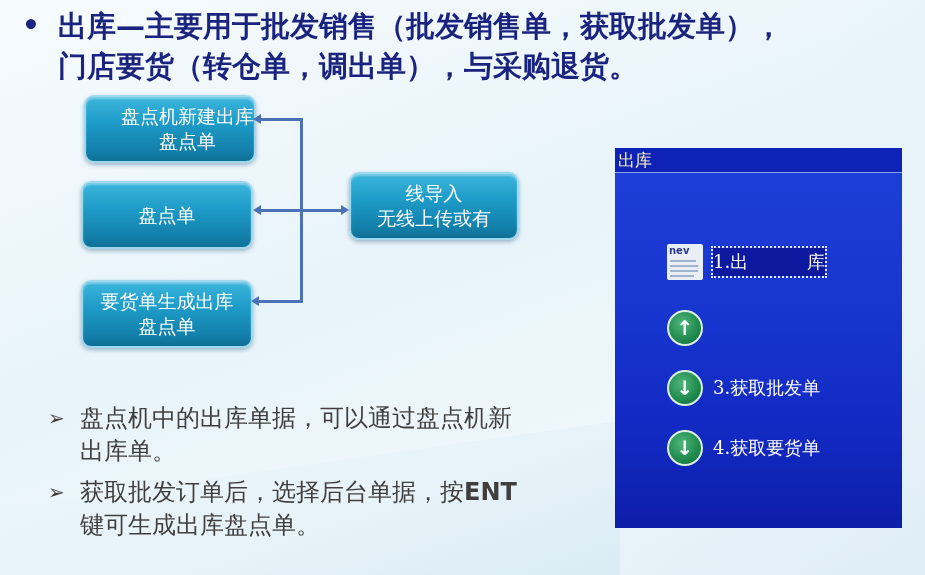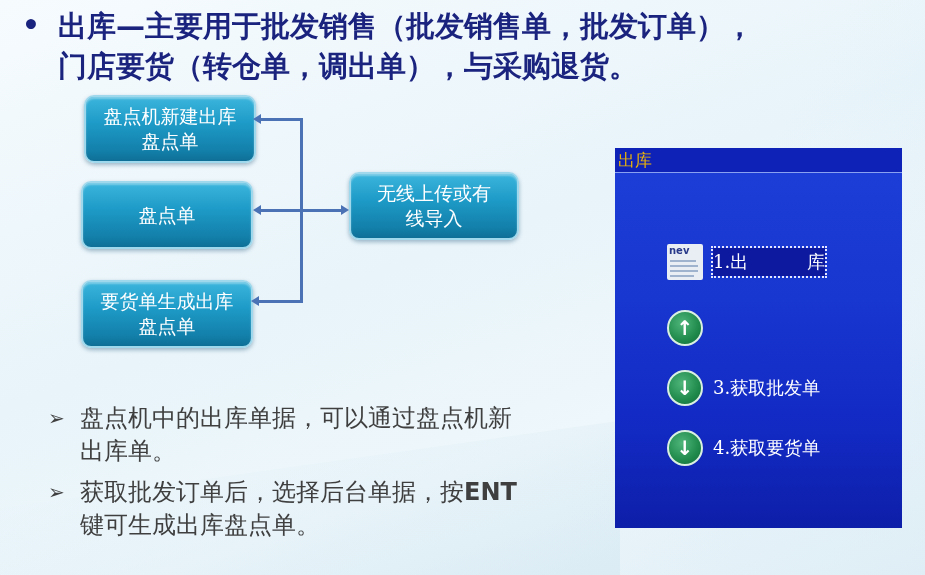--- a/index.html
+++ b/index.html
@@ -54,21 +54,21 @@
   }
   .bullet { position:relative; padding-left:32px; margin-bottom:8px; }
   .bullet .mark { position:absolute; left:0; top:0; font-size:20px; }
   .bullet b { font-family:"DejaVu Sans", sans-serif; font-weight:bold; }
   .device {
     position:absolute; left:615px; top:148px; width:287px; height:380px;
     background: linear-gradient(180deg, #1d3fd8 0%, #1836d0 40%, #1229c2 75%, #0d1ea8 100%);
     overflow:hidden;
   }
   .device-title {
-    height:24px; background:#0f22b8; color:#eab308; font-size:17px; line-height:24px;
+    height:24px; background:#0f22b8; color:#fef9c3; font-size:17px; line-height:24px;
     padding-left:3px; border-bottom:1px solid #8aa0f0;
     font-family: "DejaVu Sans", sans-serif;
   }
   .menu-item {
     position:absolute; left:52px; height:40px; display:flex; align-items:center;
     color:#fff; font-size:18px; font-family:"DejaVu Serif", serif;
   }
   .menu-item .icon { width:36px; height:36px; margin-right:10px; }
   .menu-item .label { padding:2px 0; }
   .menu-item.selected .label {
@@ -93,46 +93,46 @@
 </style>
 </head>
 <body>
 
 <div class="bg-swoosh"></div>
 <div class="bg-swoosh2"></div>
 
 <div class="title">
   <span class="dot">•</span>
   <div class="lines">
-    <div>出库—主要用于批发销售（批发销售单，批发订单），</div>
+    <div>出库—主要用于批发销售（批发销售单，获取批发单），</div>
     <div>门店要货（转仓单，调出单），与采购退货。</div>
   </div>
 </div>
 
-<div class="box" style="left:84px; top:95px; width:168px; height:64px;">
+<div class="box" style="left:84px; top:95px; width:168px; height:64px;justify-content:flex-end;">
   <div>
     <span>盘点机新建出库</span>
     <span>盘点单</span>
   </div>
 </div>
 <div class="box" style="left:81px; top:181px; width:168px; height:64px;">
   <div>
     <span>盘点单</span>
   </div>
 </div>
 <div class="box" style="left:81px; top:280px; width:168px; height:64px;">
   <div>
     <span>要货单生成出库</span>
     <span>盘点单</span>
   </div>
 </div>
 <div class="box" style="left:349px; top:172px; width:166px; height:64px;">
   <div>
+    <span>线导入</span>
     <span>无线上传或有</span>
-    <span>线导入</span>
   </div>
 </div>
 
 <div class="connector" style="left:300px; top:118px; width:3px; height:185px;"></div>
 <div class="connector" style="left:260px; top:118px; width:42px; height:3px;"></div>
 <div class="arrow-left" style="left:253px; top:114px;"></div>
 <div class="connector" style="left:260px; top:209px; width:82px; height:3px;"></div>
 <div class="arrow-left" style="left:253px; top:205px;"></div>
 <div class="arrow-right" style="left:341px; top:205px;"></div>
 <div class="connector" style="left:258px; top:300px; width:44px; height:3px;"></div>

